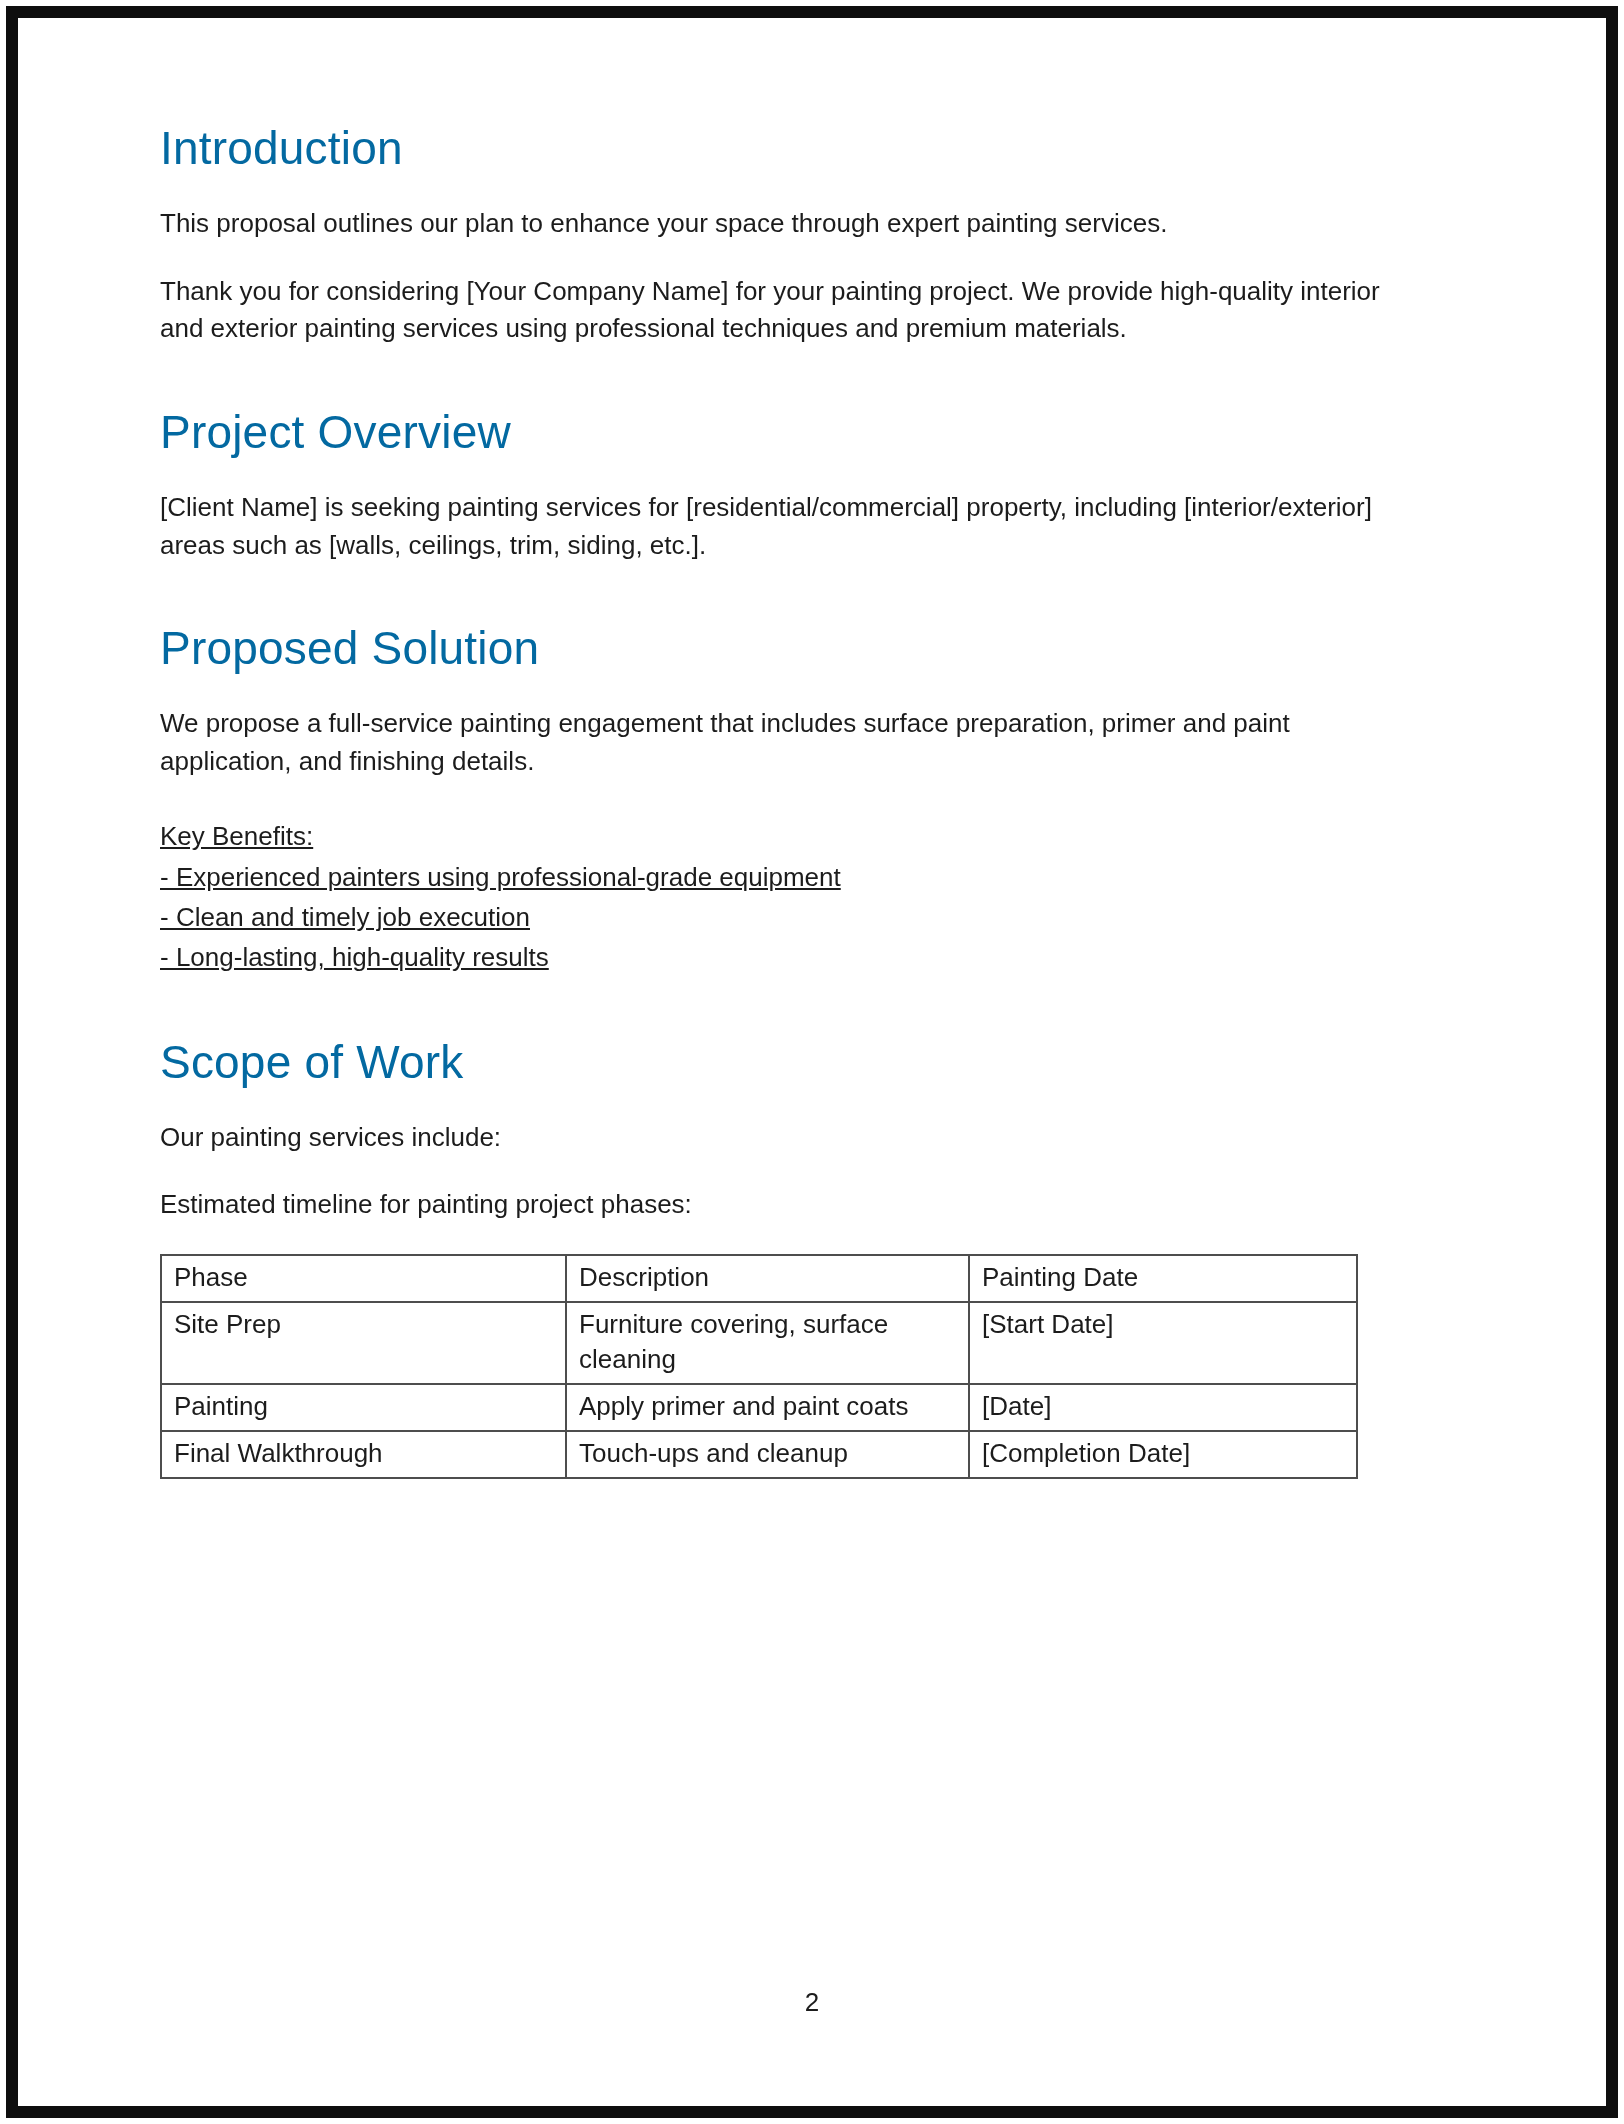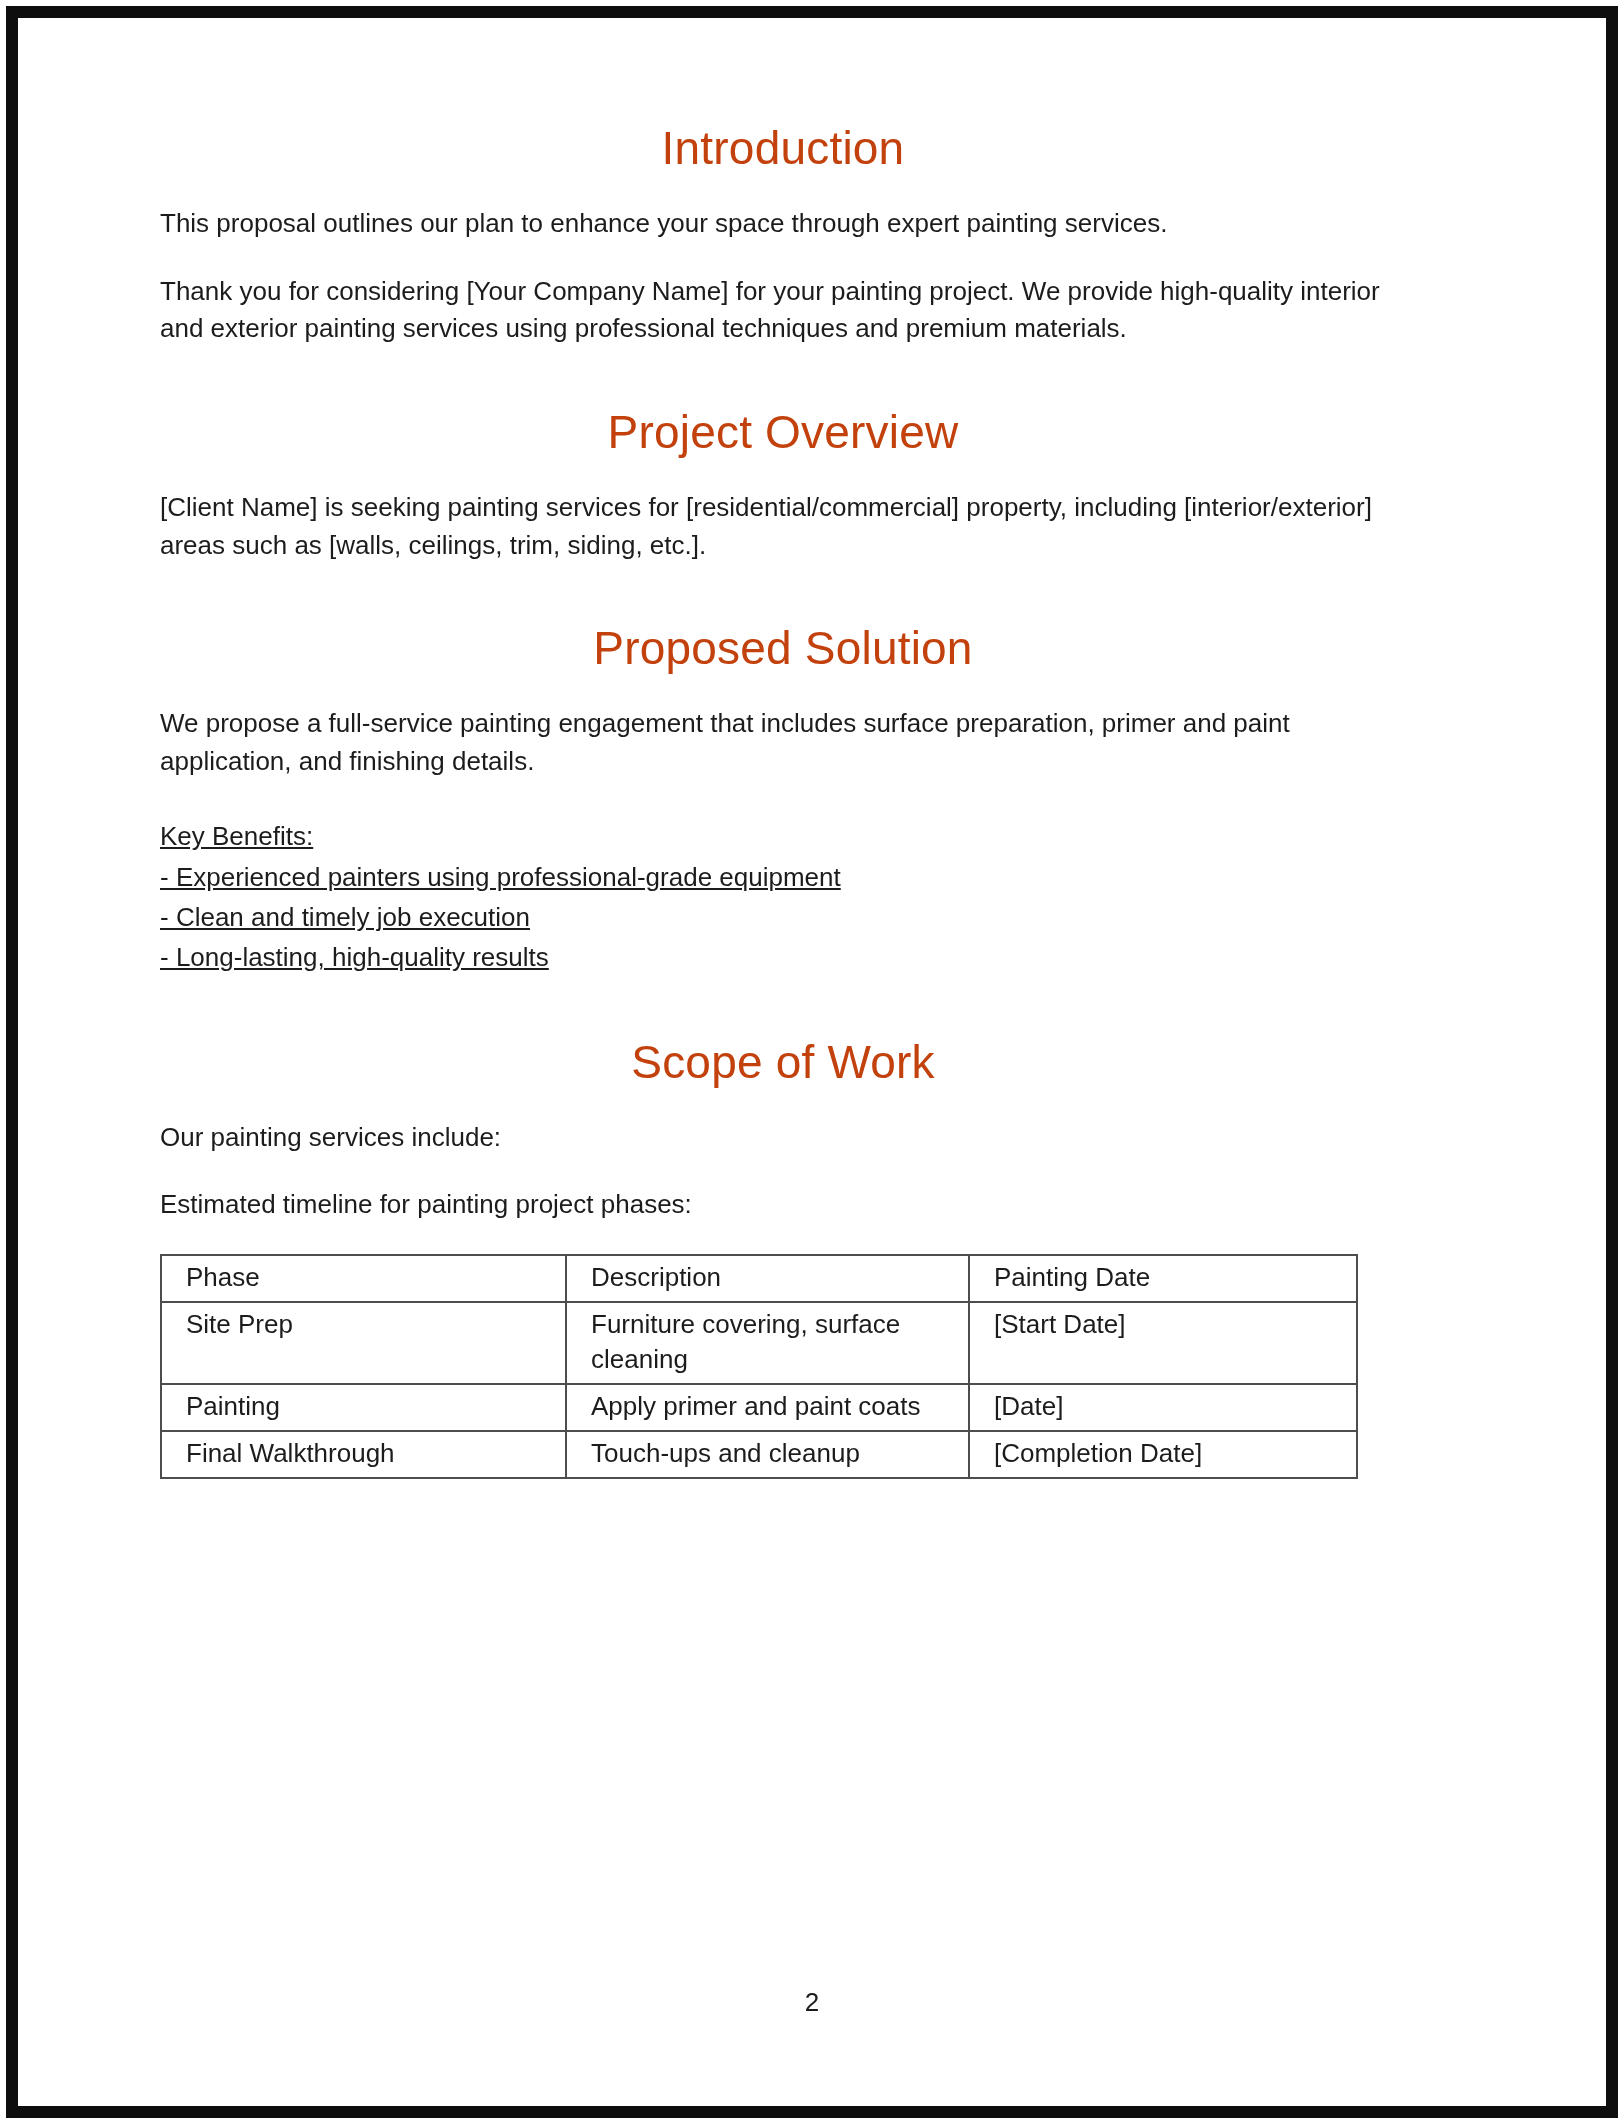--- a/index.html
+++ b/index.html
@@ -16,25 +16,24 @@
     top: 6px; left: 6px; right: 6px; bottom: 6px;
     border: 12px solid #0e0e0e;
     background: #ffffff;
   }
   .content {
     padding: 104px 200px 0 142px;
   }
   h1.section-title {
     font-size: 46px;
     font-weight: 400;
-    color: #c2410c;
+    color: #0369a1;
     letter-spacing: 0.2px;
     margin: 58px 0 30px 0;
     line-height: 1.15;
-    text-align: center;
   }
   h1.section-title:first-child { margin-top: 0; }
   p.para {
     font-size: 26px;
     line-height: 1.45;
     margin: 0 0 30px 0;
   }
   .line-block {
     margin: 36px 0 30px 0;
     text-decoration: underline;
@@ -52,21 +51,21 @@
   table.timeline-table col.c1 { width: 405px; }
   table.timeline-table col.c2 { width: 403px; }
   table.timeline-table col.c3 { width: 388px; }
   table.timeline-table th,
   table.timeline-table td {
     border: 2px solid #4d4d4d;
     font-size: 26px;
     font-weight: 400;
     text-align: left;
     vertical-align: top;
-    padding: 4px 6px 6px 24px;
+    padding: 4px 6px 6px 12px;
     line-height: 1.35;
   }
   .page-number {
     position: absolute;
     bottom: 88px;
     left: 0;
     width: 100%;
     text-align: center;
     font-size: 26px;
     color: #1c1c1c;

